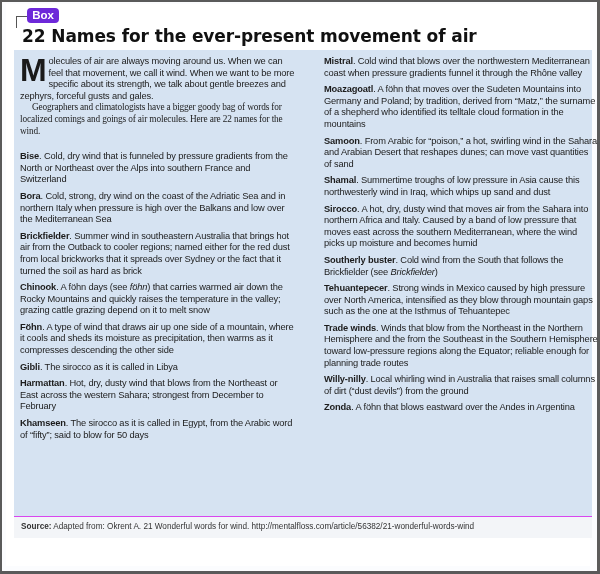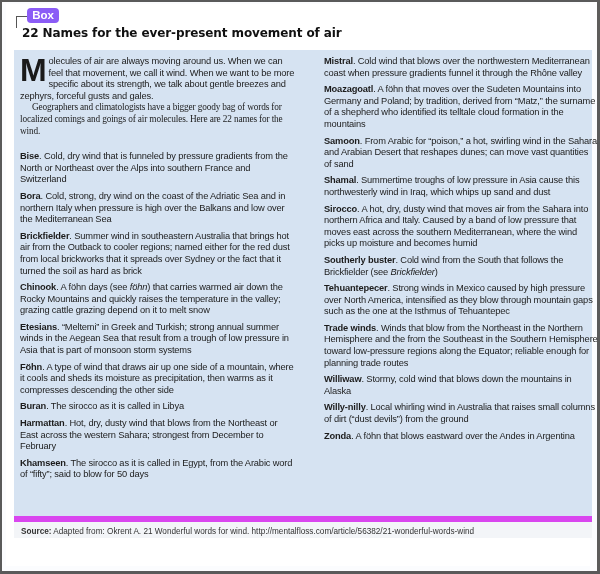--- a/index.html
+++ b/index.html
@@ -13,26 +13,26 @@
   .inner {
     position: absolute; left: 6px; top: 4px; width: 584px; height: 562px;
     background: #ffffff;
   }
   .tag-line {
     position: absolute; left: 10px; top: 12px; width: 12px; height: 12px;
     border-left: 1.5px solid #555; border-top: 1.5px solid #555;
   }
   .box-tag {
     position: absolute; left: 21px; top: 4px; width: 32px; height: 15px;
-    background: #8b5cf6; color: #fff; border-radius: 4px;
+    background: #6d28d9; color: #fff; border-radius: 4px;
     font-weight: bold; font-size: 11.5px; line-height: 15px; text-align: center;
   }
   .title {
     position: absolute; left: 16px; top: 22px;
-    font-size: 12px; font-weight: bold; color: #111; letter-spacing: -0.1px;
+    font-size: 17px; font-weight: bold; color: #111; letter-spacing: -0.1px;
     font-family: "DejaVu Sans", sans-serif; font-weight: normal;
   }
   .title b { font-weight: bold; }
   .panel {
     position: absolute; left: 8px; top: 46px; width: 578px; height: 466px;
     background: #d6e3f2;
   }
   .col {
     position: absolute; top: 6px; width: 276px;
     font-size: 9.3px; line-height: 11.6px; color: #1c1c1c;
@@ -45,21 +45,21 @@
   .intro p + p { text-indent: 12px; font-family: Liberation Serif, serif; }
   .dropcap {
     float: left; font-size: 32px; line-height: 26px; font-weight: bold;
     color: #1a1a1a; margin-right: 2px; margin-top: 1px; font-family: "Liberation Sans", sans-serif;
   }
   .entry { margin-bottom: 5px; }
   .entry .term { font-weight: bold; }
   .entry i { font-style: italic; }
   .source-bar {
     position: absolute; left: 8px; top: 512px; width: 578px; height: 22px;
-    border-top: 6px solid #d946ef; background: #f3f5f8;
+    border-top: 1px solid #d946ef; background: #f3f5f8;
     font-size: 8.2px; line-height: 20px; padding-left: 7px; color: #333;
   }
   .source-bar .src-label { font-weight: bold; }
 </style>
 </head>
 <body>
 
 <div class="frame"></div>
 <div class="inner">
   <div class="tag-line"></div>
@@ -70,38 +70,36 @@
     <div class="col left">
       <div class="intro">
         <p><span class="dropcap">M</span><span>olecules of air are always moving around us. When we can feel that movement, we call it wind. When we want to be more specific about its strength, we talk about gentle breezes and zephyrs, forceful gusts and gales.</span></p>
         <p>Geographers and climatologists have a bigger goody bag of words for localized comings and goings of air molecules. Here are 22 names for the wind.</p>
       </div>
       <div id="left-entries">
           <div class="entry"><span class="term">Bise</span><span>. Cold, dry wind that is funneled by pressure gradients from the North or Northeast over the Alps into southern France and Switzerland</span></div>
           <div class="entry"><span class="term">Bora</span><span>. Cold, strong, dry wind on the coast of the Adriatic Sea and in northern Italy when pressure is high over the Balkans and low over the Mediterranean Sea</span></div>
           <div class="entry"><span class="term">Brickfielder</span><span>. Summer wind in southeastern Australia that brings hot air from the Outback to cooler regions; named either for the red dust from local brickworks that it spreads over Sydney or the fact that it turned the soil as hard as brick</span></div>
           <div class="entry"><span class="term">Chinook</span><span>. A föhn days (see </span><i>föhn</i><span>) that carries warmed air down the Rocky Mountains and quickly raises the temperature in the valley; grazing cattle grazing depend on it to melt snow</span></div>
-          <div class="entry"><span class="term">Etesians</span><span>. “Meltemi” in Greek and Turkish; strong annual summer winds in the Aegean Sea that result from a trough of low pressure in Asia that is part of monsoon storm systems</span></div>
           <div class="entry"><span class="term">Föhn</span><span>. A type of wind that draws air up one side of a mountain, where it cools and sheds its moisture as precipitation, then warms as it compresses descending the other side</span></div>
-          <div class="entry"><span class="term">Buran</span><span>. The sirocco as it is called in Libya</span></div>
+          <div class="entry"><span class="term">Gibli</span><span>. The sirocco as it is called in Libya</span></div>
           <div class="entry"><span class="term">Harmattan</span><span>. Hot, dry, dusty wind that blows from the Northeast or East across the western Sahara; strongest from December to February</span></div>
           <div class="entry"><span class="term">Khamseen</span><span>. The sirocco as it is called in Egypt, from the Arabic word of “fifty”; said to blow for 50 days</span></div>
         </div>
     </div>
     <div class="col right">
       <div id="right-entries">
           <div class="entry"><span class="term">Mistral</span><span>. Cold wind that blows over the northwestern Mediterranean coast when pressure gradients funnel it through the Rhône valley</span></div>
           <div class="entry"><span class="term">Moazagoatl</span><span>. A föhn that moves over the Sudeten Mountains into Germany and Poland; by tradition, derived from “Matz,” the surname of a shepherd who identified its telltale cloud formation in the mountains</span></div>
           <div class="entry"><span class="term">Samoon</span><span>. From Arabic for “poison,” a hot, swirling wind in the Sahara and Arabian Desert that reshapes dunes; can move vast quantities of sand</span></div>
           <div class="entry"><span class="term">Shamal</span><span>. Summertime troughs of low pressure in Asia cause this northwesterly wind in Iraq, which whips up sand and dust</span></div>
           <div class="entry"><span class="term">Sirocco</span><span>.  A hot, dry, dusty wind that moves air from the Sahara into northern Africa and Italy. Caused by a band of low pressure that moves east across the southern Mediterranean, where the wind picks up moisture and becomes humid</span></div>
           <div class="entry"><span class="term">Southerly buster</span><span>. Cold wind from the South that follows the Brickfielder (see </span><i>Brickfielder</i><span>)</span></div>
           <div class="entry"><span class="term">Tehuantepecer</span><span>. Strong winds in Mexico caused by high pressure over North America, intensified as they blow through mountain gaps such as the one at the Isthmus of Tehuantepec</span></div>
           <div class="entry"><span class="term">Trade winds</span><span>. Winds that blow from the Northeast in the Northern Hemisphere and the from the Southeast in the Southern Hemisphere toward low-pressure regions along the Equator; reliable enough for planning trade routes</span></div>
-          <div class="entry"><span class="term">Williwaw</span><span>. Stormy, cold wind that blows down the mountains in Alaska</span></div>
           <div class="entry"><span class="term">Willy-nilly</span><span>. Local whirling wind in Australia that raises small columns of dirt (“dust devils”) from the ground</span></div>
           <div class="entry"><span class="term">Zonda</span><span>. A föhn that blows eastward over the Andes in Argentina</span></div>
         </div>
     </div>
   </div>
 
   <div class="source-bar">
     <span class="src-label">Source:</span><span> Adapted from: Okrent A. 21 Wonderful words for wind. http://mentalfloss.com/article/56382/21-wonderful-words-wind</span>
   </div>
 </div>

